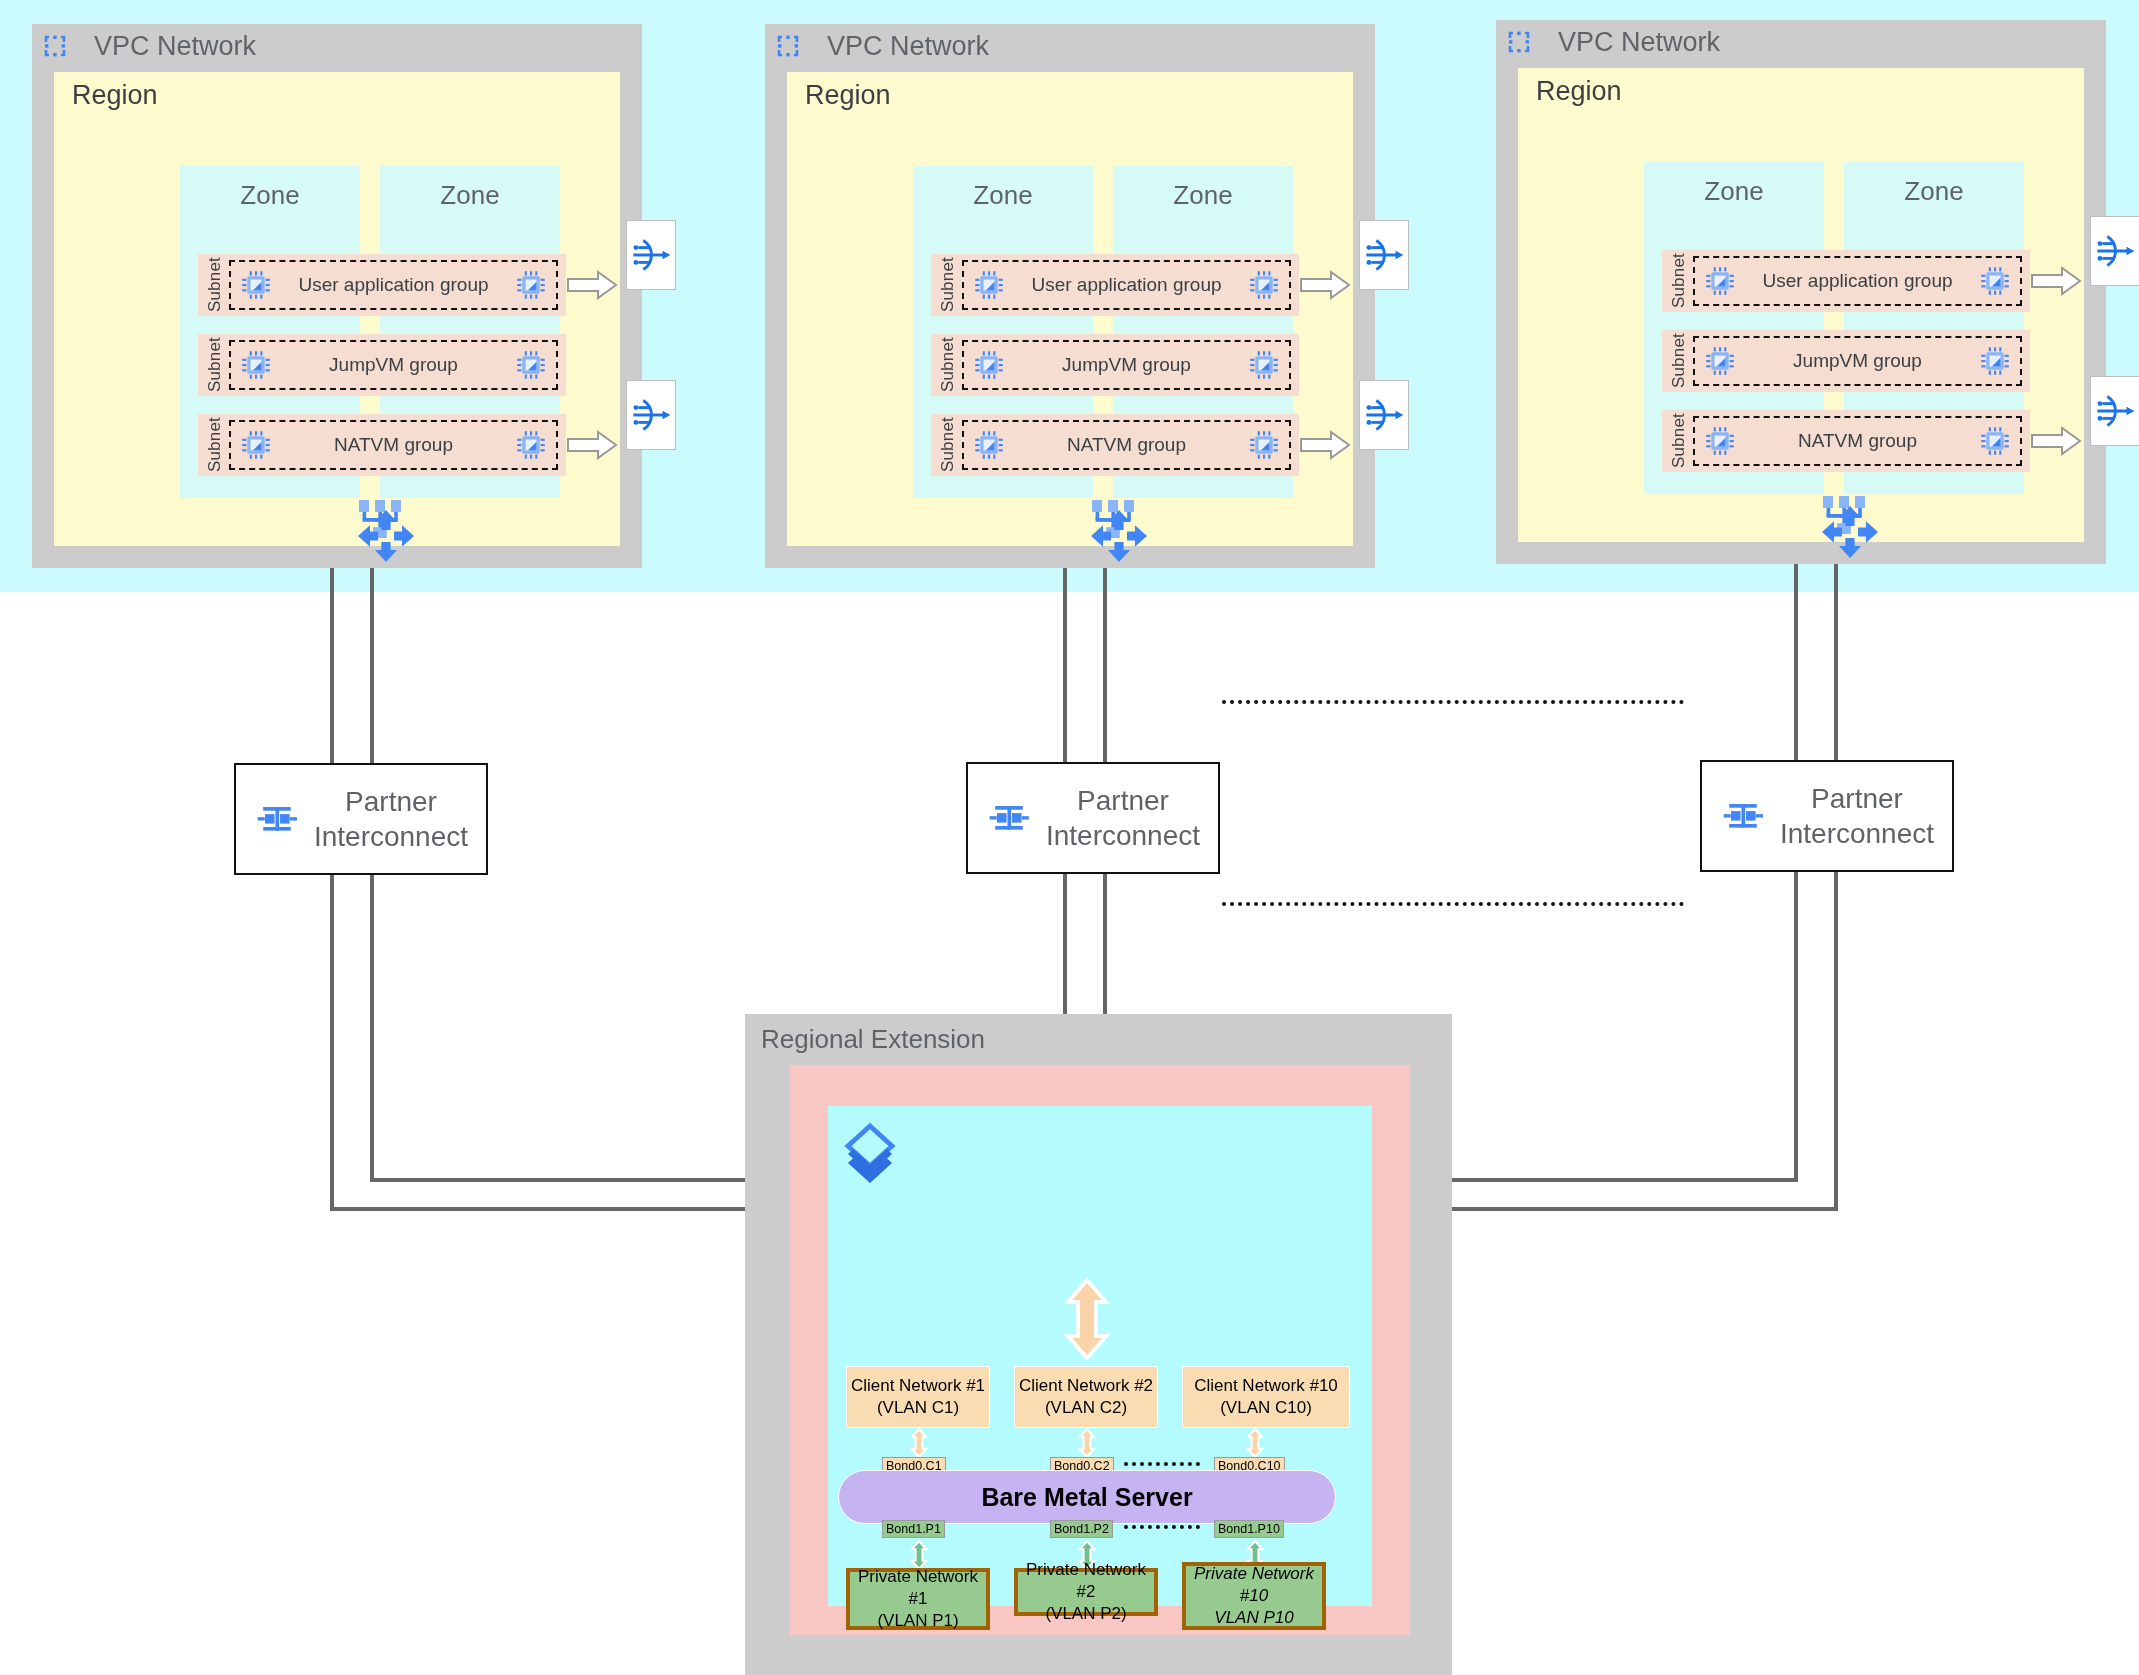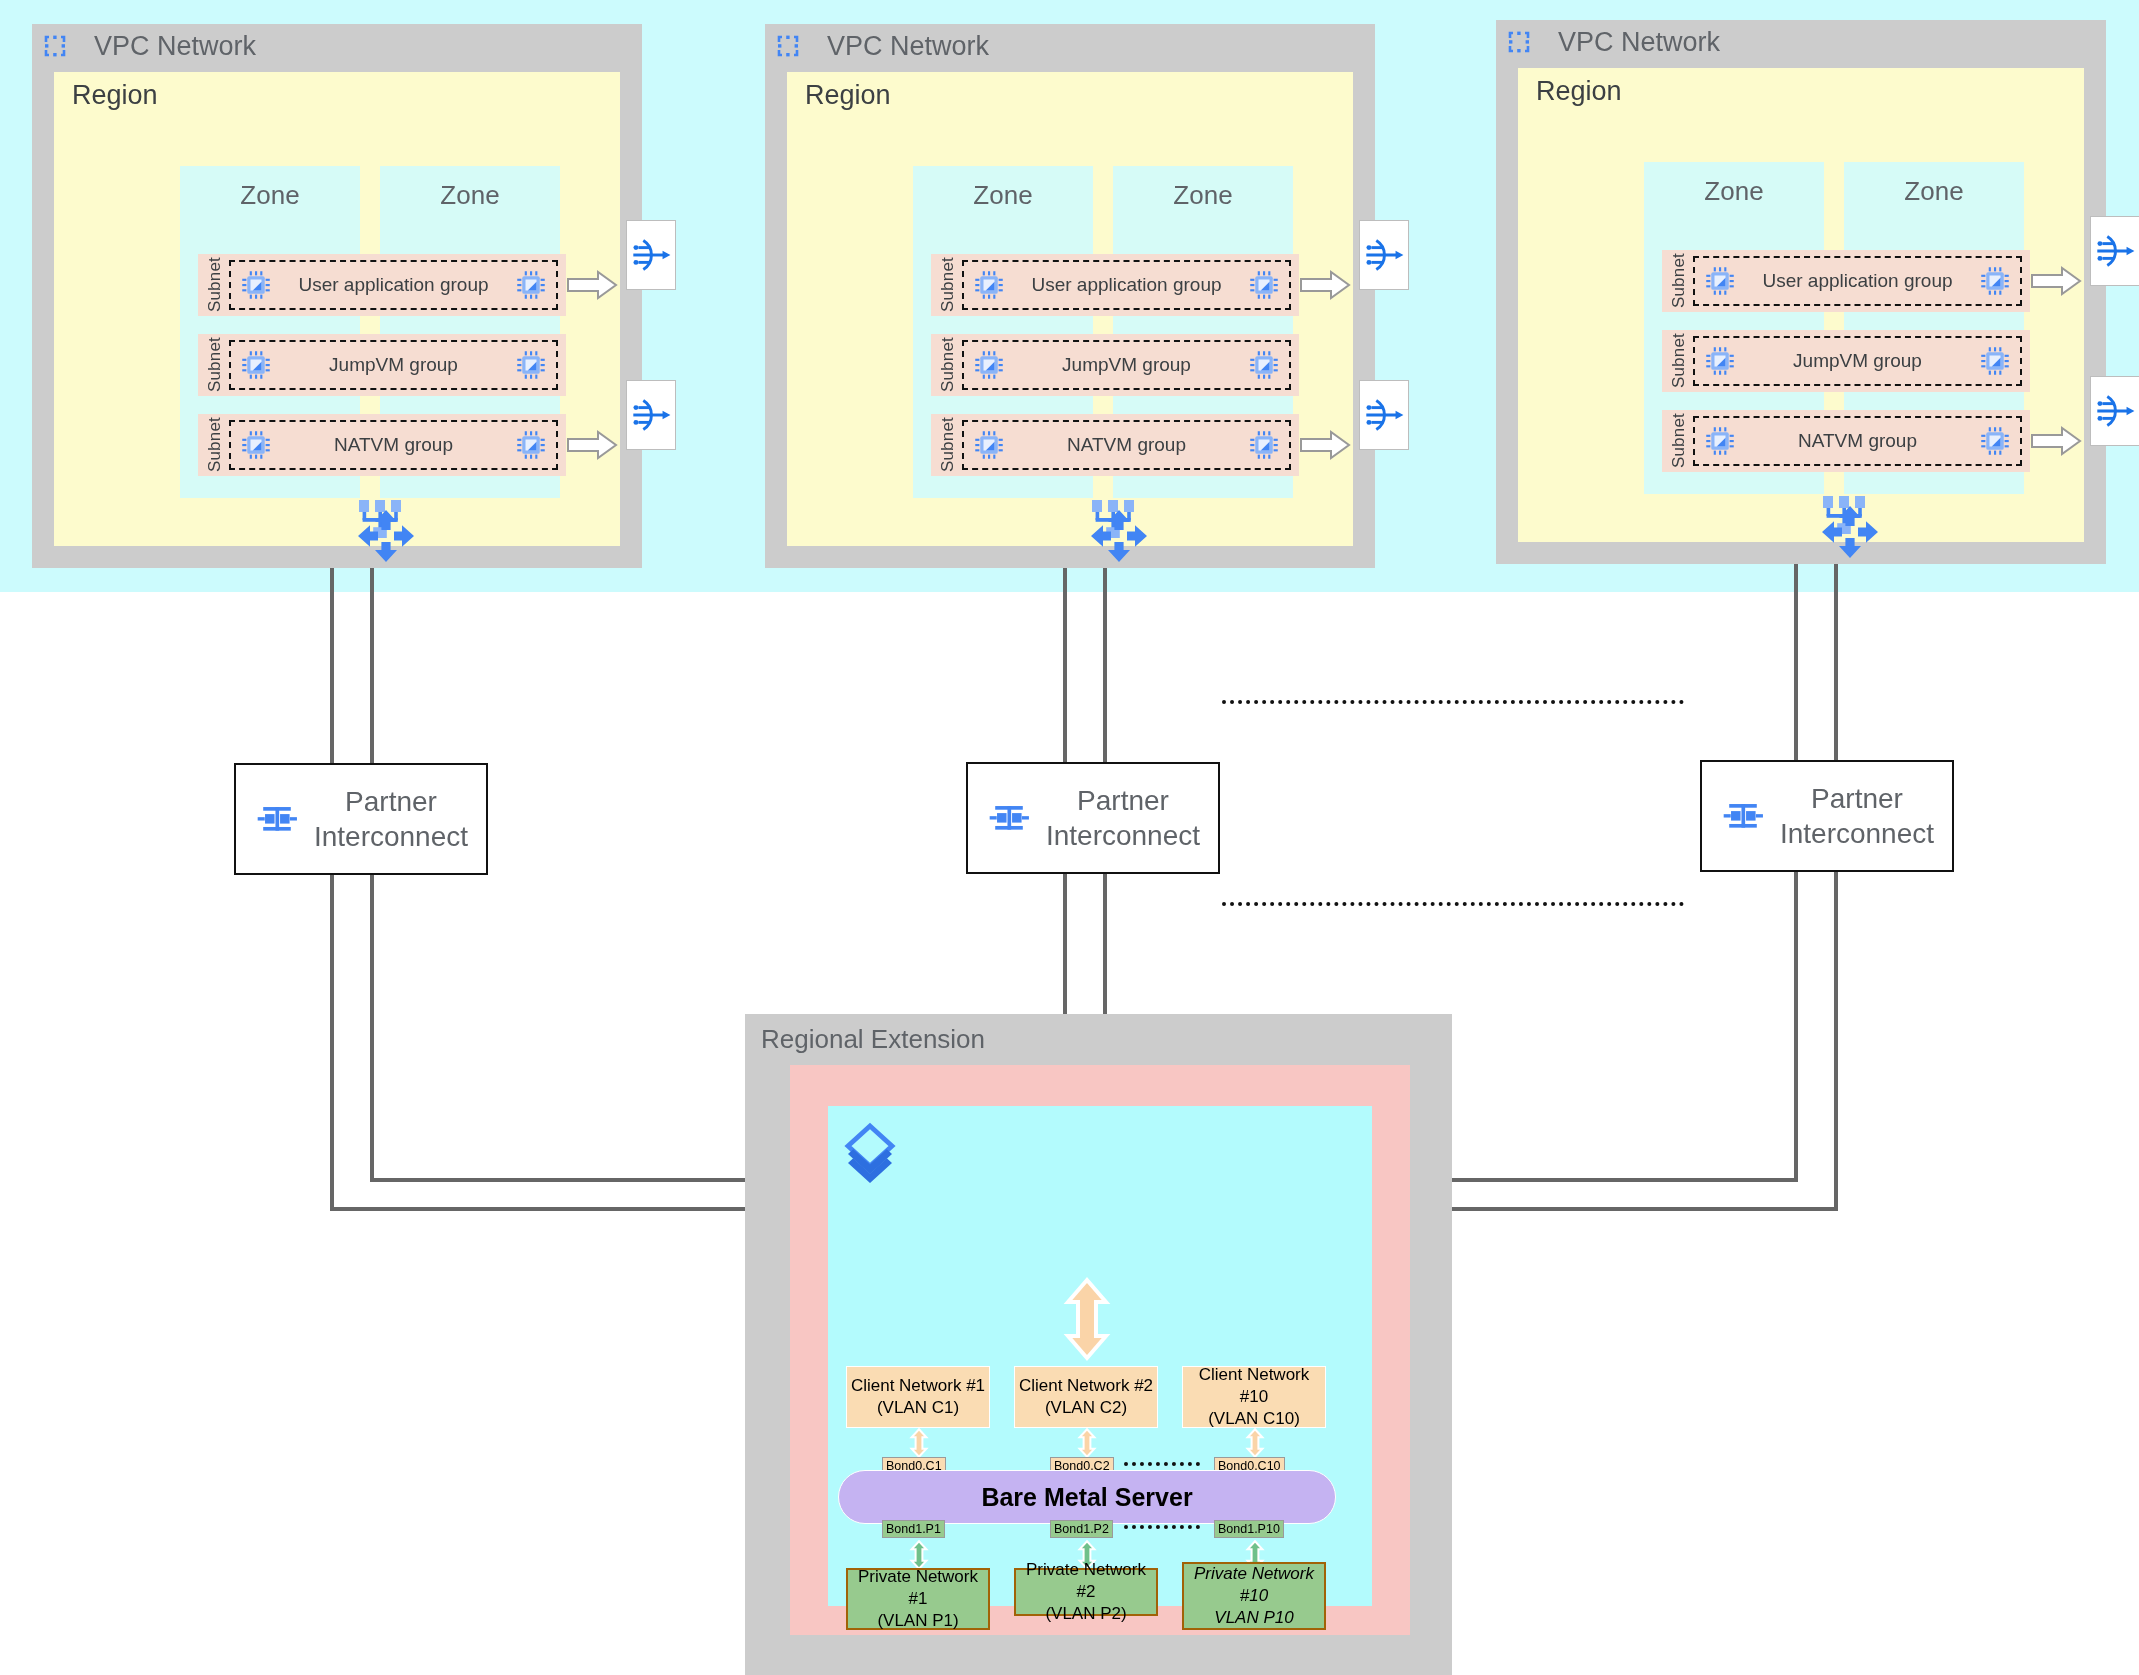--- a/index.html
+++ b/index.html
@@ -42,21 +42,21 @@
   .regext-label{position:absolute;left:16px;top:10px;font-size:26px;color:#5f6368;}
   .pinkbox{background:#f8c6c3;}
   .cyanbox{background:#b3fbfd;}
 
   .vrf{background:#fadcb3;border:1px solid #ffffff;display:flex;
        align-items:center;justify-content:center;font-size:24px;color:#000;}
 
   .cnet{background:#fadcb3;border:1px solid #ffffff;display:flex;
         align-items:center;justify-content:center;text-align:center;
         font-size:17px;color:#000;line-height:1.3;}
-  .pnet{background:#97ca8e;border:2px solid #a16207;display:flex;
+  .pnet{background:#97ca8e;border:4px solid #a16207;display:flex;
         align-items:center;justify-content:center;text-align:center;
         font-size:17px;color:#000;line-height:1.3;}
   .bms{background:#c5b3f2;border:1px solid #ffffff;border-radius:9999px;
        display:flex;align-items:center;justify-content:center;
        font-size:25px;font-weight:bold;color:#000;}
 
   .bondlbl{font-size:12.5px;color:#000;border:1px solid #9a9a9a;
            padding:1px 3px;white-space:nowrap;line-height:1.15;}
   .bond-c{background:#fadcb3;}
   .bond-p{background:#97ca8e;}
@@ -881,21 +881,21 @@
           <span>Client Network #1</span><br>
           <span>(VLAN C1)</span>
         </div>
       </div>
       <div class="abs cnet" style="left:186px;top:260px;width:144px;height:62px;">
         <div>
           <span>Client Network #2</span><br>
           <span>(VLAN C2)</span>
         </div>
       </div>
-      <div class="abs cnet" style="left:354px;top:260px;width:144px;height:62px;">
+      <div class="abs cnet" style="left:354px;top:260px;width:168px;height:62px;">
         <div>
           <span>Client Network #10</span><br>
           <span>(VLAN C10)</span>
         </div>
       </div>
 
       <div class="abs" style="left:82px;top:322px;width:18px;height:30px;">
         <svg width="18" height="30" viewBox="0 0 9 15">
             <path d="M4.5,0.6 L8.2,4.6 L6.2,4.6 L6.2,10.4 L8.2,10.4 L4.5,14.4 L0.8,10.4 L2.8,10.4 L2.8,4.6 L0.8,4.6 Z" fill="#fad4a8" stroke="#ffffff" stroke-width="1"></path>
           </svg>

